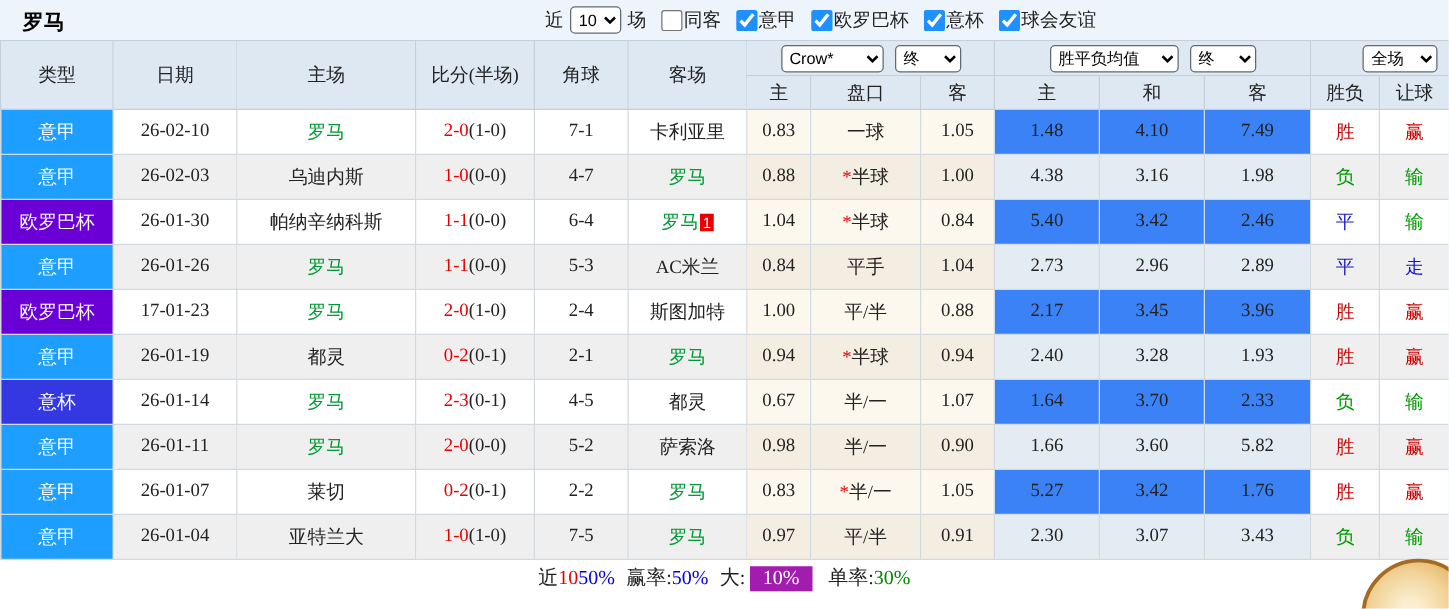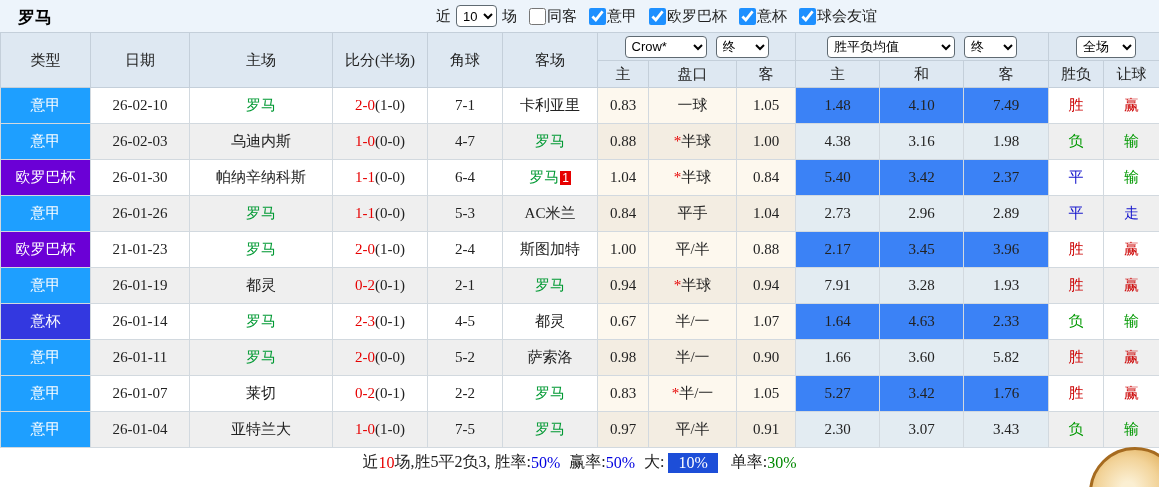--- a/index.html
+++ b/index.html
@@ -20,24 +20,24 @@
   }
   input[type=checkbox]{ width:17px; height:17px; accent-color:#1E90FF; margin:0 2px 0 12px; vertical-align:middle; }
   .chk-label { display:inline-flex; align-items:center; }
   .chk-label input { margin-right:1px; }
   
   table { border-collapse:collapse; table-layout:fixed; width:1159px; }
   th, td { border:1px solid #D2D9DF; text-align:center; padding:0; overflow:hidden; white-space:nowrap; }
   thead th { background:#DEE8F2; font-weight:normal; font-size:15px; color:#222; border-color:#C4CFDA; height:27px; }
   thead .sel-cell { height:28px; }
   .sel-wrap { display:flex; align-items:center; justify-content:center; gap:9px; }
-  .sel-wrap.right { justify-content:center; padding-right:0; }
+  .sel-wrap.right { justify-content:flex-end; padding-right:13px; }
   .sel-company { width:82px; }
   .sel-time { width:53px; }
-  .sel-avg { width:128px; }
+  .sel-avg { width:103px; }
   .sel-scope { width:60px; margin-right:-4px; }
   tbody td { height:36px; font-size:15px; }
   tbody tr:nth-child(even) td { background:#EFEFEF; }
   td.c-league { color:#fff; font-size:15px; }
   td.c-odds { background:#FDF8EE; }
   tbody tr:nth-child(even) td.c-odds { background:#F3EDE2; }
   td.c-avg { background:#3b82f6; }
   tbody tr:nth-child(even) td.c-avg { background:#E3ECF2; }
   .focus { color:#009933; }
   .ft { color:#E60000; }
@@ -53,21 +53,21 @@
   .t-green { color:#009900; }
   .t-blue { color:#1414CC; }
   
   .summary {
     height:29px; display:flex; align-items:center; justify-content:center;
     font-size:16px; background:#fff; white-space:nowrap;
   }
   .s-red { color:#E60000; }
   .s-blue { color:#0000E0; }
   .s-green { color:#008800; }
-  .s-badge { background:#1d4ed8; color:#fff; padding:1px 10px; margin:0 4px; }
+  .s-badge { background:#a21caf; color:#fff; padding:1px 10px; margin:0 4px; }
   .gap { margin-left:9px; }
   
   .mascot {
     position:absolute; right:-22px; bottom:-52px; width:92px; height:92px; border-radius:50%;
     background:radial-gradient(circle at 42% 45%, #FBEFD2 10%, #F2D399 45%, #E0AC55 75%, #B5762A 96%);
     border:3px solid #A66B20;
   }
 </style>
 </head>
 <body>
@@ -197,21 +197,21 @@
       <td>26-01-30</td>
       <td><span>帕纳辛纳科斯</span></td>
       <td><span class="ft">1-1</span><span class="ht">(0-0)</span></td>
       <td>6-4</td>
       <td><span class="focus">罗马</span><span class="badge">1</span></td>
       <td class="c-odds">1.04</td>
       <td class="c-odds"><span class="star">*</span><span>半球</span></td>
       <td class="c-odds">0.84</td>
       <td class="c-avg">5.40</td>
       <td class="c-avg">3.42</td>
-      <td class="c-avg">2.37</td>
+      <td class="c-avg">2.46</td>
       <td class="t-blue">平</td>
       <td class="t-green">输</td>
     </tr>
 
     <tr>
       <td class="c-league" style="background: rgb(30, 159, 255);">意甲</td>
       <td>26-01-26</td>
       <td><span class="focus">罗马</span></td>
       <td><span class="ft">1-1</span><span class="ht">(0-0)</span></td>
       <td>5-3</td>
@@ -221,21 +221,21 @@
       <td class="c-odds">1.04</td>
       <td class="c-avg">2.73</td>
       <td class="c-avg">2.96</td>
       <td class="c-avg">2.89</td>
       <td class="t-blue">平</td>
       <td class="t-blue">走</td>
     </tr>
 
     <tr>
       <td class="c-league" style="background: rgb(107, 0, 214);">欧罗巴杯</td>
-      <td>21-01-23</td>
+      <td>17-01-23</td>
       <td><span class="focus">罗马</span></td>
       <td><span class="ft">2-0</span><span class="ht">(1-0)</span></td>
       <td>2-4</td>
       <td><span>斯图加特</span></td>
       <td class="c-odds">1.00</td>
       <td class="c-odds"><span>平/半</span></td>
       <td class="c-odds">0.88</td>
       <td class="c-avg">2.17</td>
       <td class="c-avg">3.45</td>
       <td class="c-avg">3.96</td>
@@ -246,39 +246,39 @@
     <tr>
       <td class="c-league" style="background: rgb(30, 159, 255);">意甲</td>
       <td>26-01-19</td>
       <td><span>都灵</span></td>
       <td><span class="ft">0-2</span><span class="ht">(0-1)</span></td>
       <td>2-1</td>
       <td><span class="focus">罗马</span></td>
       <td class="c-odds">0.94</td>
       <td class="c-odds"><span class="star">*</span><span>半球</span></td>
       <td class="c-odds">0.94</td>
-      <td class="c-avg">7.91</td>
+      <td class="c-avg">2.40</td>
       <td class="c-avg">3.28</td>
       <td class="c-avg">1.93</td>
       <td class="t-red">胜</td>
       <td class="t-red">赢</td>
     </tr>
 
     <tr>
       <td class="c-league" style="background: rgb(51, 56, 224);">意杯</td>
       <td>26-01-14</td>
       <td><span class="focus">罗马</span></td>
       <td><span class="ft">2-3</span><span class="ht">(0-1)</span></td>
       <td>4-5</td>
       <td><span>都灵</span></td>
       <td class="c-odds">0.67</td>
       <td class="c-odds"><span>半/一</span></td>
       <td class="c-odds">1.07</td>
       <td class="c-avg">1.64</td>
-      <td class="c-avg">4.63</td>
+      <td class="c-avg">3.70</td>
       <td class="c-avg">2.33</td>
       <td class="t-green">负</td>
       <td class="t-green">输</td>
     </tr>
 
     <tr>
       <td class="c-league" style="background: rgb(30, 159, 255);">意甲</td>
       <td>26-01-11</td>
       <td><span class="focus">罗马</span></td>
       <td><span class="ft">2-0</span><span class="ht">(0-0)</span></td>
@@ -326,21 +326,20 @@
       <td class="c-avg">3.43</td>
       <td class="t-green">负</td>
       <td class="t-green">输</td>
     </tr>
   </tbody>
   </table>
 
   <div class="summary">
     <span>近</span>
       <span class="s-red">10</span>
-      <span>场,胜5平2负3, 胜率:</span>
       <span class="s-blue">50%</span>
       <span class="gap">赢率:</span>
       <span class="s-blue">50%</span>
       <span class="gap">大:</span>
       <span class="s-badge">10%</span>
       <span class="gap">单率:</span>
       <span class="s-green">30%</span>
   </div>
 
   <div class="mascot"></div>

